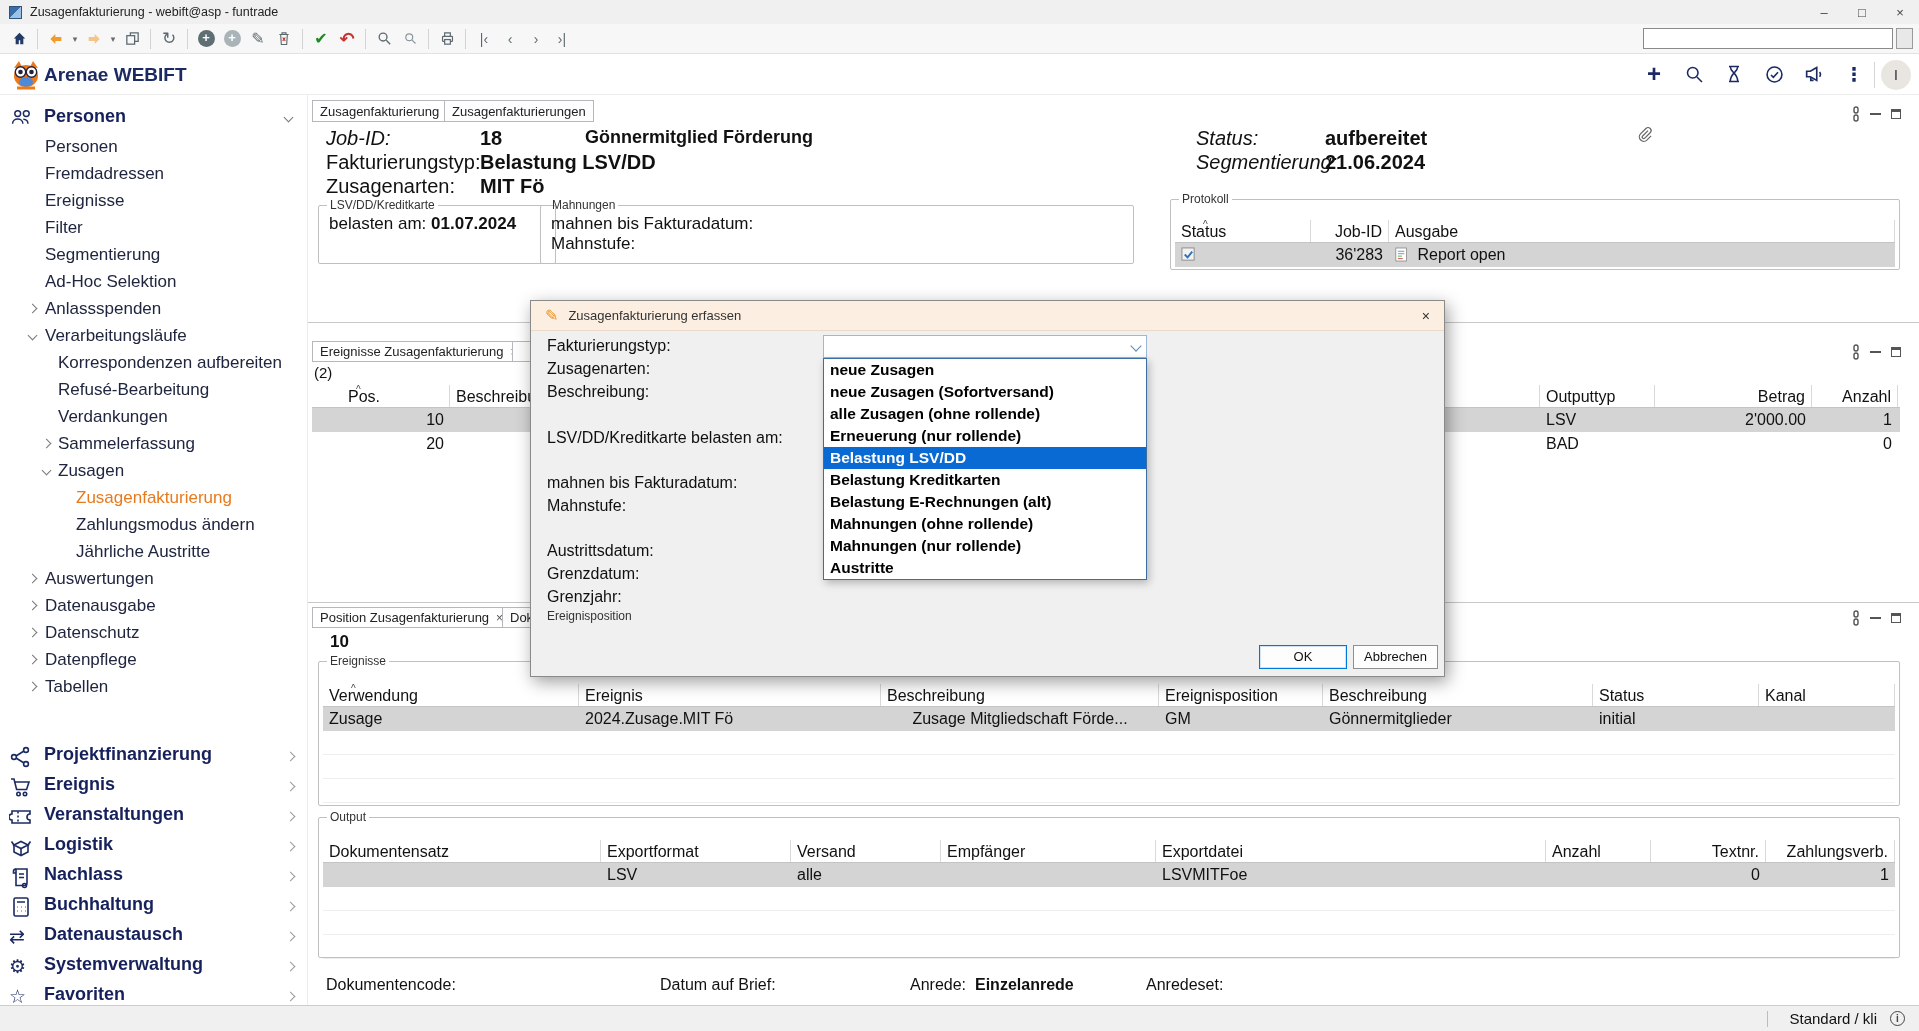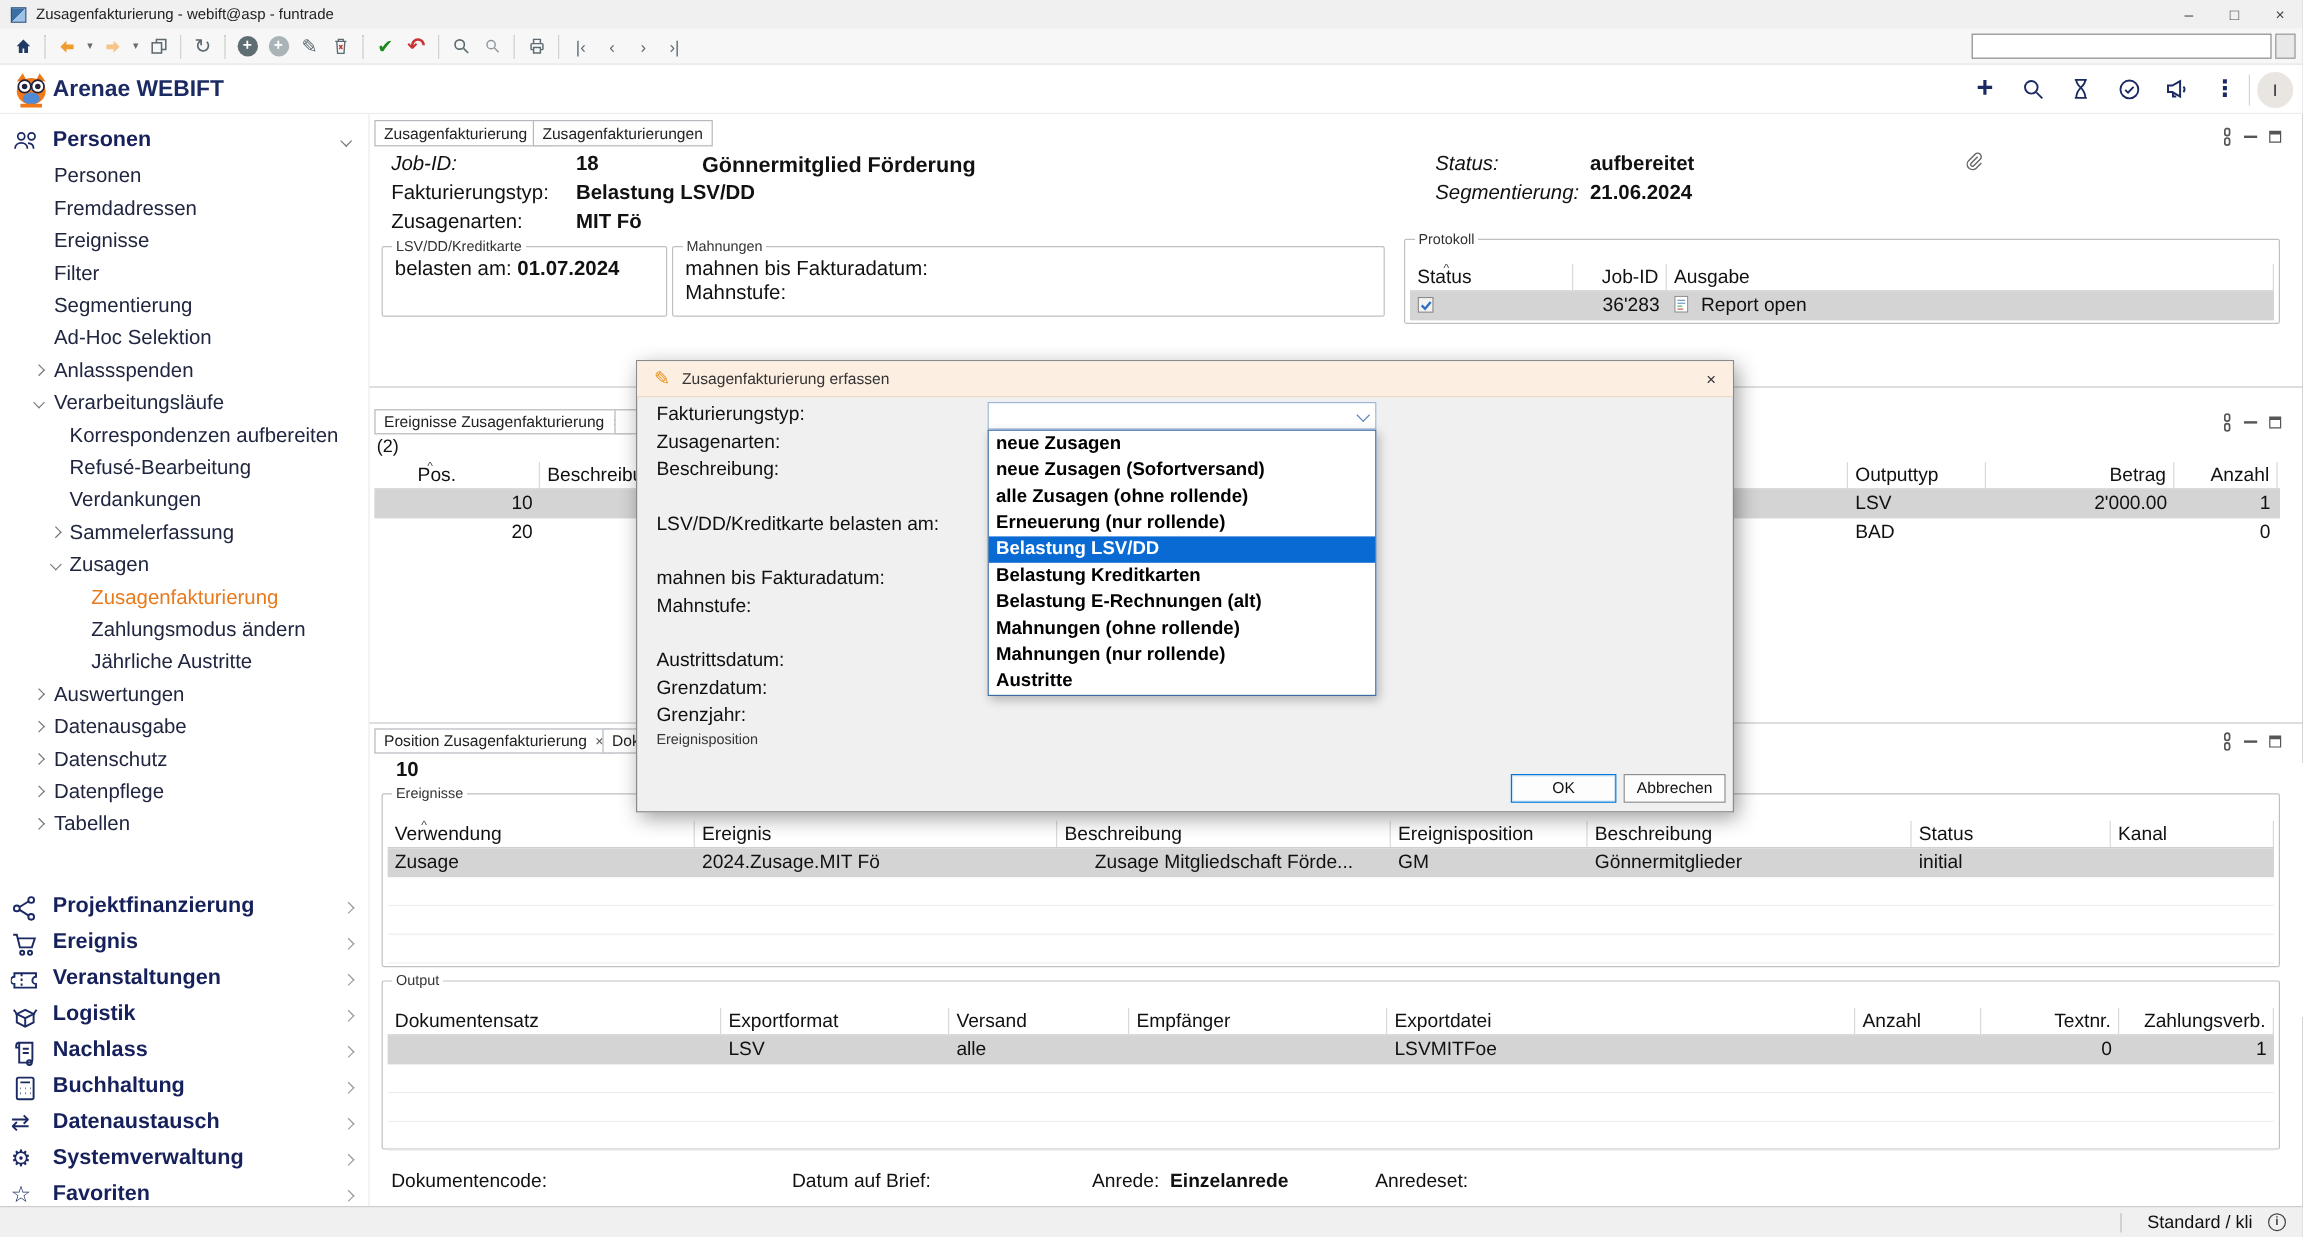--- a/index.html
+++ b/index.html
@@ -63,21 +63,21 @@
     display:flex;align-items:center;padding:0 7px;white-space:nowrap;}
   .tab .x{margin-left:7px;color:#555;font-size:12px;}
   .tab.inact{background:#fdfdfd;}
   .hline{position:absolute;background:#c8c8c8;height:1px;}
   .pctrl{position:absolute;display:flex;align-items:center;gap:10px;color:#555;}
   .pc-min{width:11px;height:1.8px;background:#555;display:inline-block;}
   .pc-max{width:10px;height:10px;border:1.6px solid #555;border-top-width:3px;display:inline-block;}
 
   .ital{font-style:italic;}
   .b{font-weight:bold;}
-  .lab17{font-size:17px;color:#111;}
+  .lab17{font-size:20px;color:#111;}
 
   fieldset{position:absolute;border:1px solid #c0c0c0;border-radius:2px;margin:0;padding:0;}
   fieldset legend{font-size:12px;color:#333;margin-left:8px;padding:0 3px;}
 
   
   .trow{display:flex;height:24px;line-height:24px;font-size:16px;}
   .trow.hdr{border-bottom:1px solid #c4c4c4;height:23px;line-height:23px;}
   .trow.hdr .cell{position:relative;border-right:1px solid #d9d9d9;}
   .cell{padding:0 6px;overflow:hidden;white-space:nowrap;}
   .cell.r{text-align:right;}
@@ -451,21 +451,21 @@
       </svg>
   </span>
 
   <fieldset style="left:318px;top:198px;width:238px;height:66px;">
     <legend>LSV/DD/Kreditkarte</legend>
     <div style="padding:2px 0 0 10px;font-size:17px;">
       <span>belasten am:</span>
       <span class="b">01.07.2024</span>
     </div>
   </fieldset>
-  <fieldset style="left:560px;top:198px;width:594px;height:66px;">
+  <fieldset style="left:540px;top:198px;width:594px;height:66px;">
     <legend>Mahnungen</legend>
     <div style="padding:2px 0 0 10px;font-size:17px;">
       <div>mahnen bis Fakturadatum:</div>
       <div>Mahnstufe:</div>
     </div>
   </fieldset>
   <fieldset style="left:1170px;top:192px;width:730px;height:78px;">
     <legend>Protokoll</legend>
     <div style="position:absolute;left:4px;top:14px;right:4px;">
       <div class="trow hdr">

